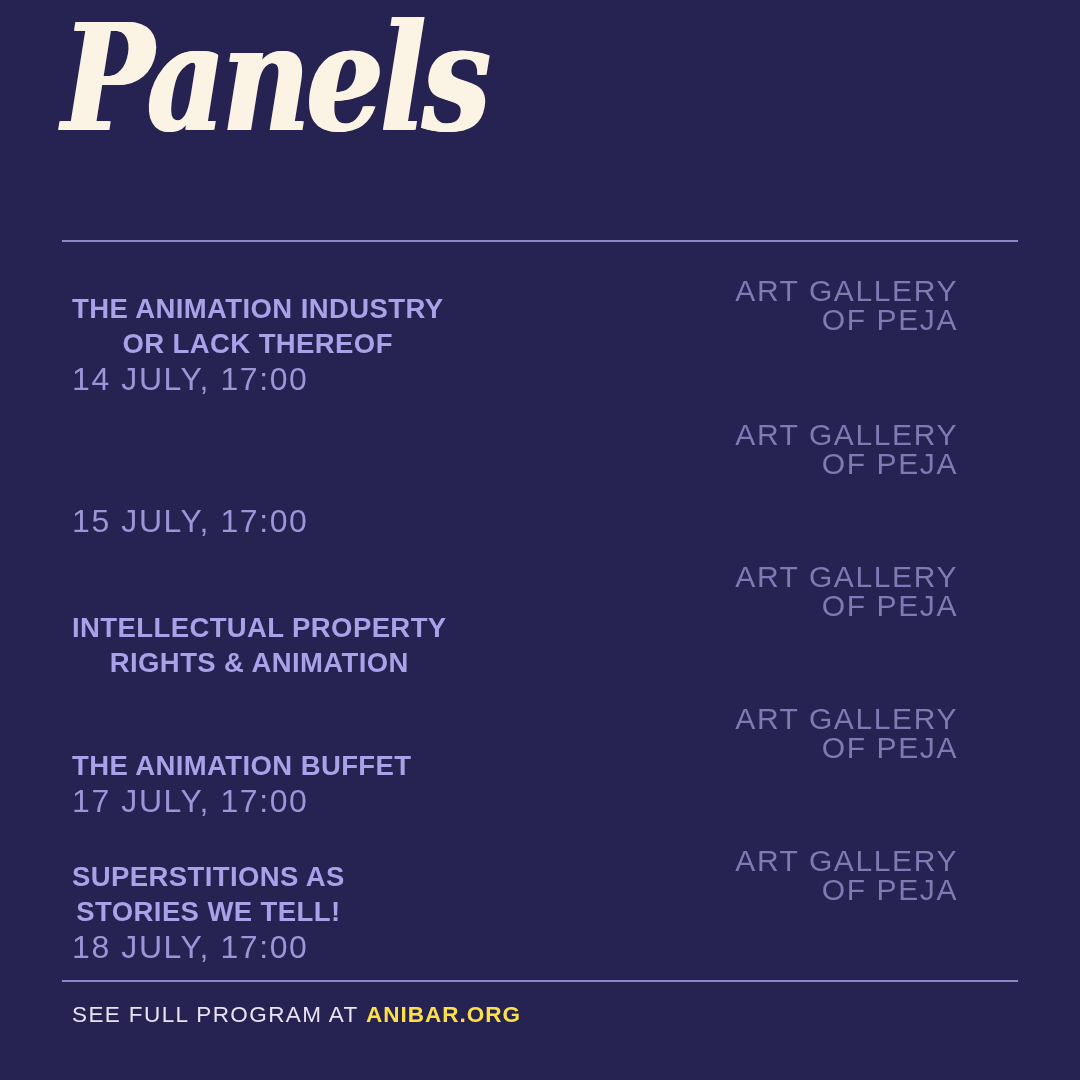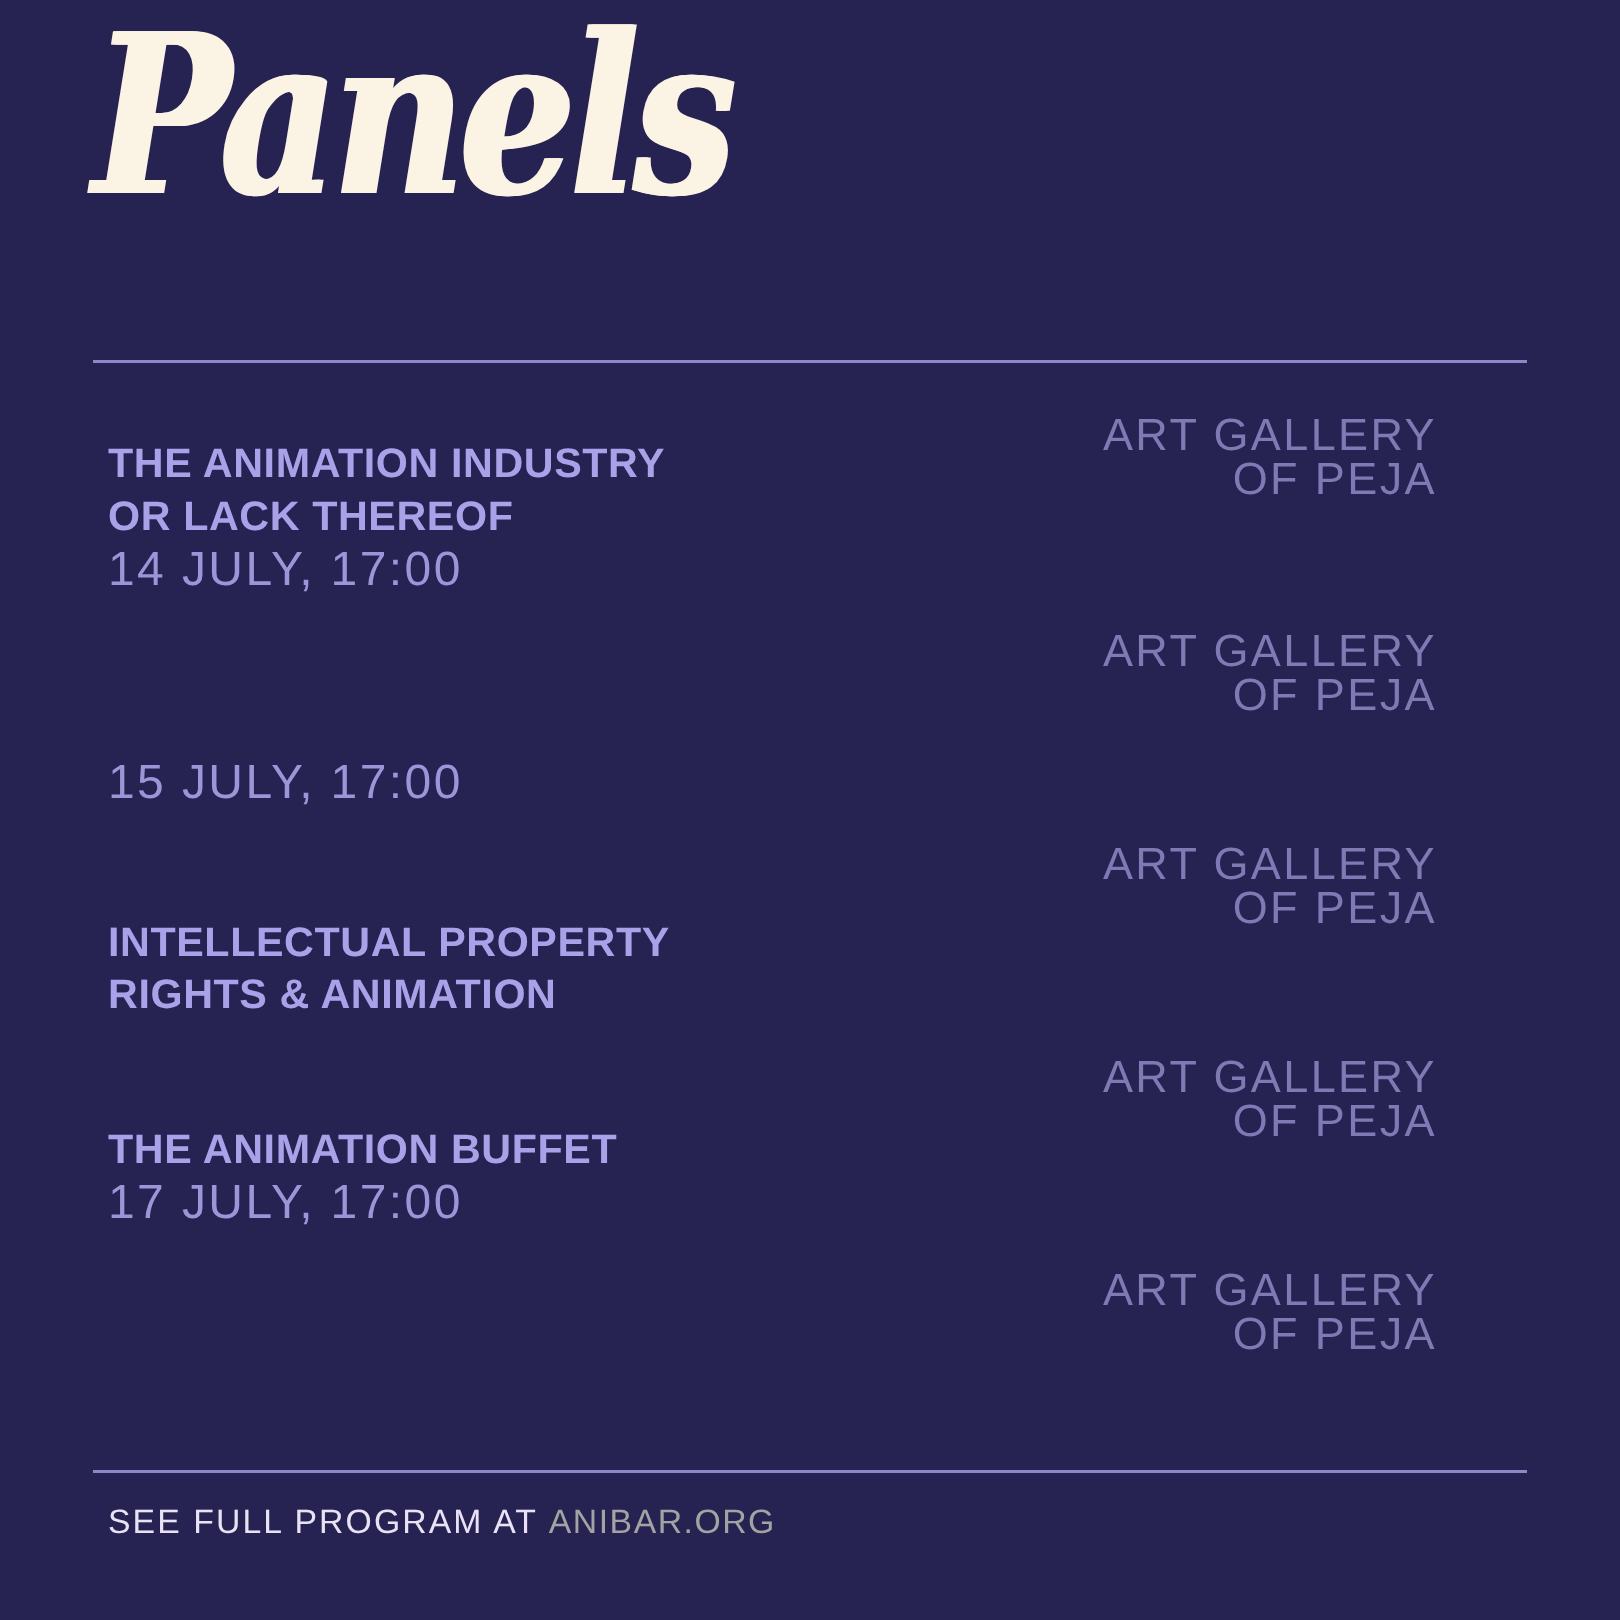--- a/index.html
+++ b/index.html
@@ -67,20 +67,21 @@
     max-width: 640px;
   }
 
   .entry-name {
     font-size: 27.5px;
     font-weight: bold;
     line-height: 35px;
     letter-spacing: 0.4px;
     color: #A9A2E8;
     text-transform: uppercase;
+    text-align: center;
   }
 
   .entry-name .line { display: block; }
 
   .entry-time {
     font-size: 32px;
     font-weight: normal;
     line-height: 34px;
     letter-spacing: 1.6px;
     color: #9C95D8;
@@ -116,22 +117,22 @@
   .footer {
     margin-top: 20px;
     font-size: 22.5px;
     letter-spacing: 1.4px;
     color: #E9E2F5;
     text-transform: uppercase;
     padding-left: 10px;
   }
 
   .footer .site {
-    font-weight: normal;
-    color: #a3a3a3;
+    font-weight: bold;
+    color: #fde047;
     letter-spacing: 1px;
   }
 </style>
 </head>
 <body>
 
 <div class="poster">
 
   <div class="title-area">
     <div class="poster-title">Panels</div>
@@ -187,20 +188,27 @@
         </div>
         <div class="entry-time">17 JULY, 17:00</div>
       </div>
       <div class="entry-venue">
         <span class="line">ART GALLERY</span>
         <span class="line">OF PEJA</span>
       </div>
     </div>
 
     <div class="entry">
+      <div class="entry-left">
+        <div class="entry-name">
+          <span class="line">SUPERSTITIONS AS</span>
+          <span class="line">STORIES WE TELL!</span>
+        </div>
+        <div class="entry-time">18 JULY, 17:00</div>
+      </div>
       <div class="entry-venue">
         <span class="line">ART GALLERY</span>
         <span class="line">OF PEJA</span>
       </div>
     </div>
 
   </div>
 
   <div class="rule bottom"></div>
 

